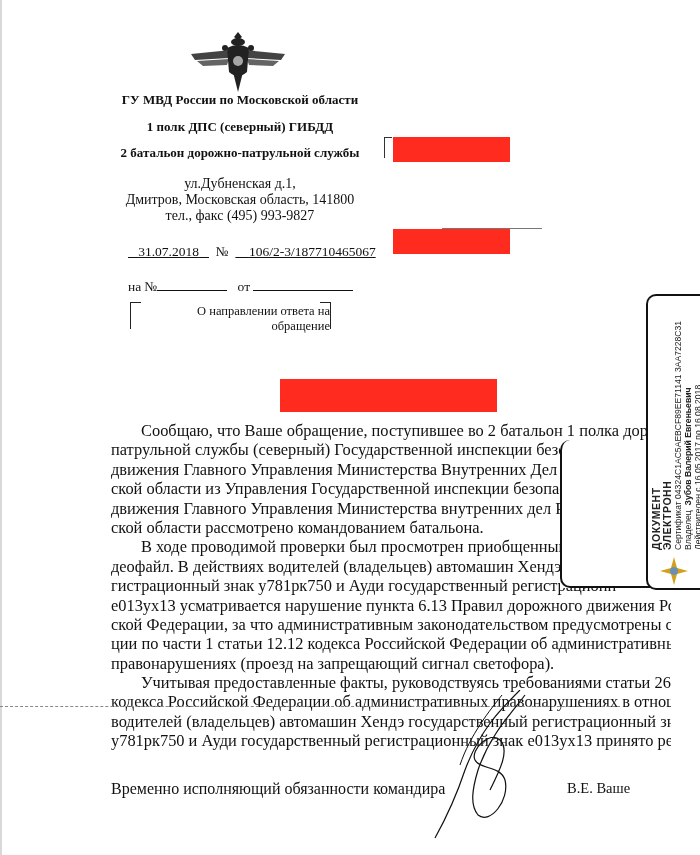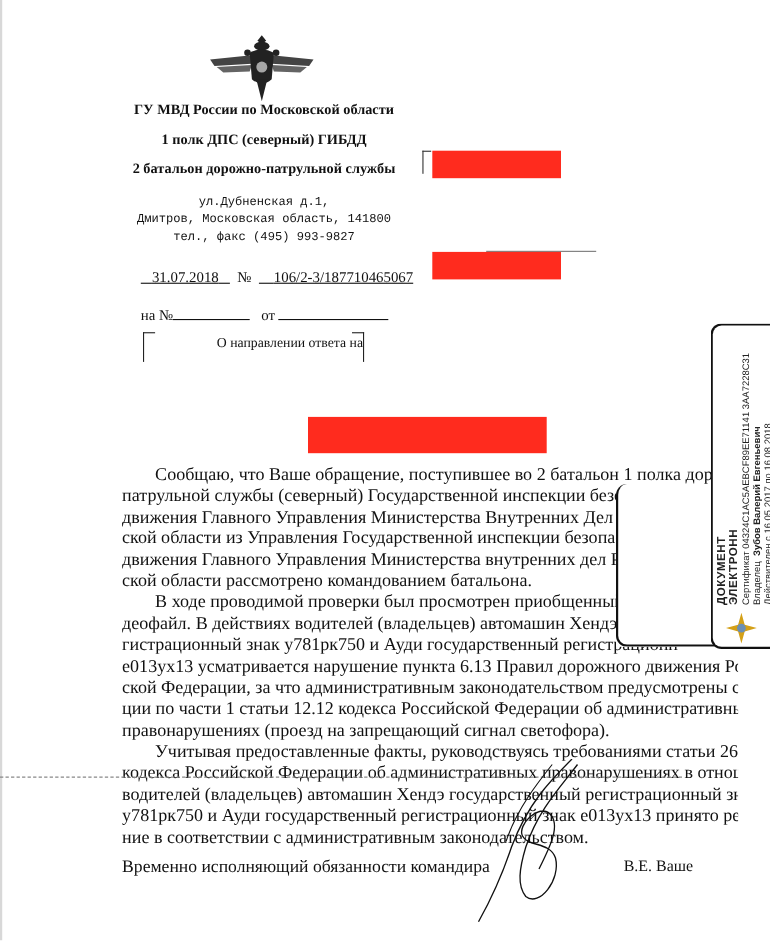--- a/index.html
+++ b/index.html
@@ -5,21 +5,21 @@
   html, body { margin: 0; padding: 0; }
   body {
     width: 700px; height: 855px; position: relative; overflow: hidden;
     background: #ffffff; color: #111;
     font-family: "Liberation Serif", "DejaVu Serif", serif;
   }
   .left-edge { position: absolute; left: 0; top: 0; width: 2px; height: 855px; background: #d8d8d8; }
   .abs { position: absolute; }
   .emblem { left: 183px; top: 28px; width: 110px; height: 66px; }
   .hdr { left: 80px; width: 320px; text-align: center; font-weight: bold; font-size: 13px; white-space: nowrap; }
-  .addr { left: 80px; width: 320px; text-align: center; font-size: 11px; line-height: 16px; font-family: Liberation Mono, monospace; }
+  .addr { left: 80px; width: 320px; text-align: center; font-size: 14px; line-height: 16px; }
   .date-line { left: 128px; top: 244px; font-size: 13.5px; white-space: nowrap; }
   .u { text-decoration: underline; }
   .na-line { left: 128px; top: 278px; font-size: 13.5px; white-space: nowrap; }
   .blank { display: inline-block; border-bottom: 1px solid #111; height: 12px; vertical-align: baseline; }
   .subject { left: 130px; top: 304px; width: 200px; height: 30px; text-align: right; font-size: 12.5px; line-height: 15px; }
   .br-tl { left: 130px; top: 302px; width: 10px; height: 26px; border-left: 1px solid #222; border-top: 1px solid #222; }
   .br-tr { left: 320px; top: 302px; width: 10px; height: 26px; border-right: 1px solid #222; border-top: 1px solid #222; }
   .redact { background: #ff2b1e; }
   .r1 { left: 393px; top: 137px; width: 117px; height: 25px; }
   .r2 { left: 393px; top: 229px; width: 117px; height: 25px; }
@@ -90,20 +90,21 @@
 
 <div class="abs na-line">
   <span>на №</span><span class="blank" style="width:70px;"></span>
   &nbsp;&nbsp;<span>от</span>&nbsp;<span class="blank" style="width:100px;"></span>
 </div>
 
 <div class="abs br-tl"></div>
 <div class="abs br-tr"></div>
 <div class="abs subject">
   <div>О направлении ответа на</div>
+  <div>обращение</div>
 </div>
 
 <div class="abs rbr"></div>
 <div class="abs redact r1"></div>
 <div class="abs rline"></div>
 <div class="abs redact r2"></div>
 <div class="abs redact r3"></div>
 
 <div class="abs body-text">
   <span class="ln ind">Сообщаю, что Ваше обращение, поступившее во 2 батальон 1 полка дорож</span>
@@ -116,21 +117,20 @@
   <span class="ln">деофайл. В действиях водителей (владельцев) автомашин Хендэ государстве</span>
   <span class="ln">гистрационный знак у781рк750 и Ауди государственный регистрационн</span>
   <span class="ln">е013ух13 усматривается нарушение пункта 6.13 Правил дорожного движения России-</span>
   <span class="ln">ской Федерации, за что административным законодательством предусмотрены санк-</span>
   <span class="ln">ции по части 1 статьи 12.12 кодекса Российской Федерации об административных</span>
   <span class="ln">правонарушениях (проезд на запрещающий сигнал светофора).</span>
   <span class="ln ind">Учитывая предоставленные факты, руководствуясь требованиями статьи 26.2</span>
   <span class="ln">кодекса Российской Федерации об административных правонарушениях в отношении</span>
   <span class="ln">водителей (владельцев) автомашин Хендэ государственный регистрационный знак</span>
   <span class="ln">у781рк750 и Ауди государственный регистрационный знак е013ух13  принято реше-</span>
-  <span class="ln">ние в соответствии с административным законодательством.</span>
 </div>
 
 <div class="abs fold"></div>
 
 <div class="abs sign-title">Временно исполняющий обязанности командира</div>
 <svg class="abs signature" viewBox="0 0 120 150">
   <path d="M90 0 C70 20 50 40 35 80 C25 110 15 130 5 148" fill="none" stroke="#111" stroke-width="1.2"></path>
   <path d="M95 5 C80 25 60 45 48 80 C42 100 40 115 48 125 C60 135 80 110 75 90 C70 75 50 80 45 70 C40 60 60 40 70 50 C80 60 70 80 60 100" fill="none" stroke="#111" stroke-width="1.2"></path>
   <path d="M72 5 C60 20 40 45 30 75" fill="none" stroke="#111" stroke-width="1"></path>
 </svg>

